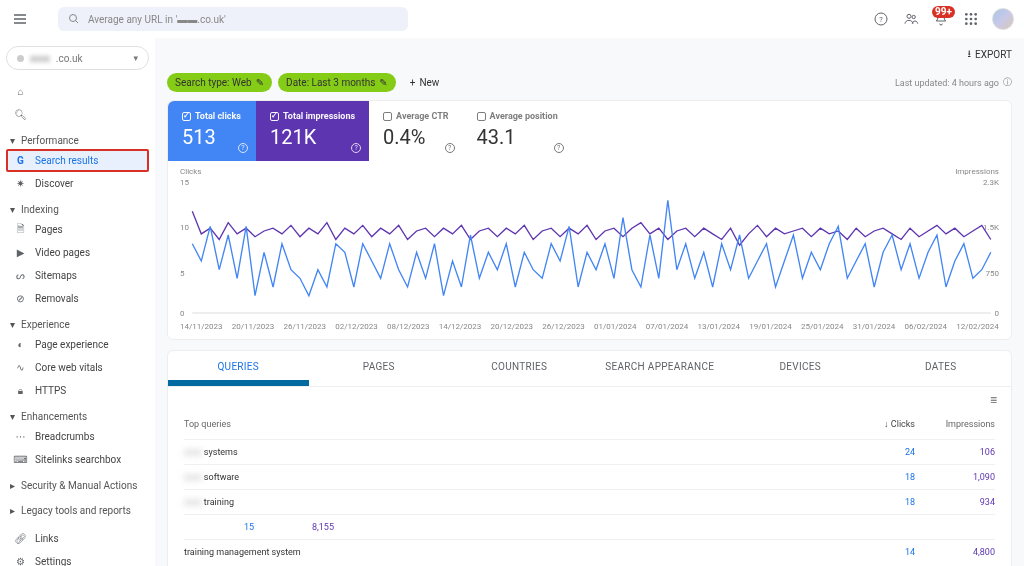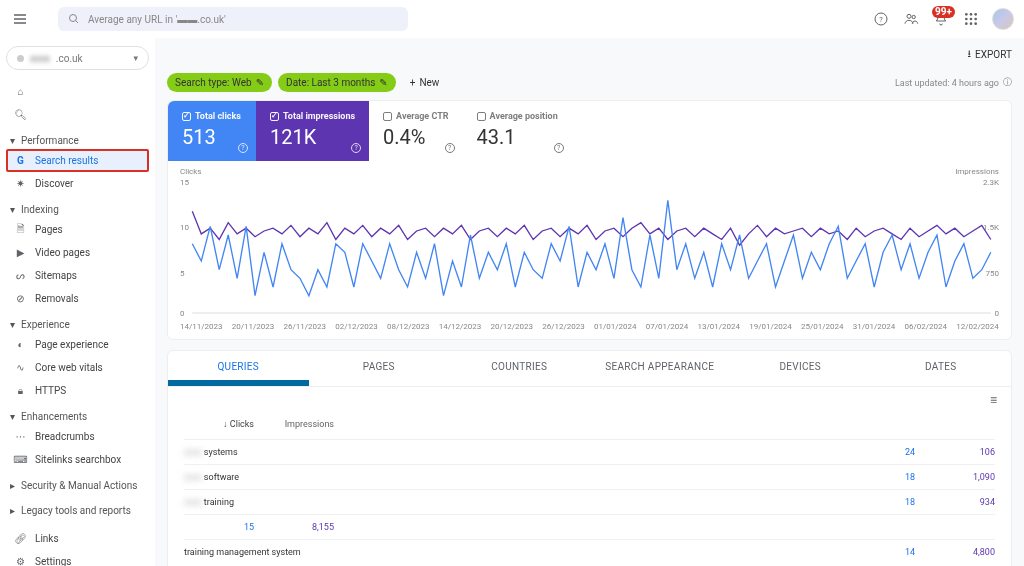--- a/index.html
+++ b/index.html
@@ -357,20 +357,21 @@
         <div class="tab active">QUERIES</div>
         <div class="tab">PAGES</div>
         <div class="tab">COUNTRIES</div>
         <div class="tab">SEARCH APPEARANCE</div>
         <div class="tab">DEVICES</div>
         <div class="tab">DATES</div>
       </div>
       <div class="filter-icon" style="text-align:right;padding:6px 14px 0;color:#5f6368">≡</div>
       <div class="tbl">
         <div class="tbl-hdr">
+          <span class="col-q">Top queries</span>
           <span class="col-c">↓ <span>Clicks</span></span>
           <span class="col-i">Impressions</span>
         </div>
         <div id="tbl-body">
             <div class="tbl-row">
               <span class="col-q"><span class="blur">xxxx</span>systems</span>
               <span class="col-c">24</span>
               <span class="col-i">106</span>
             </div>
             <div class="tbl-row">

